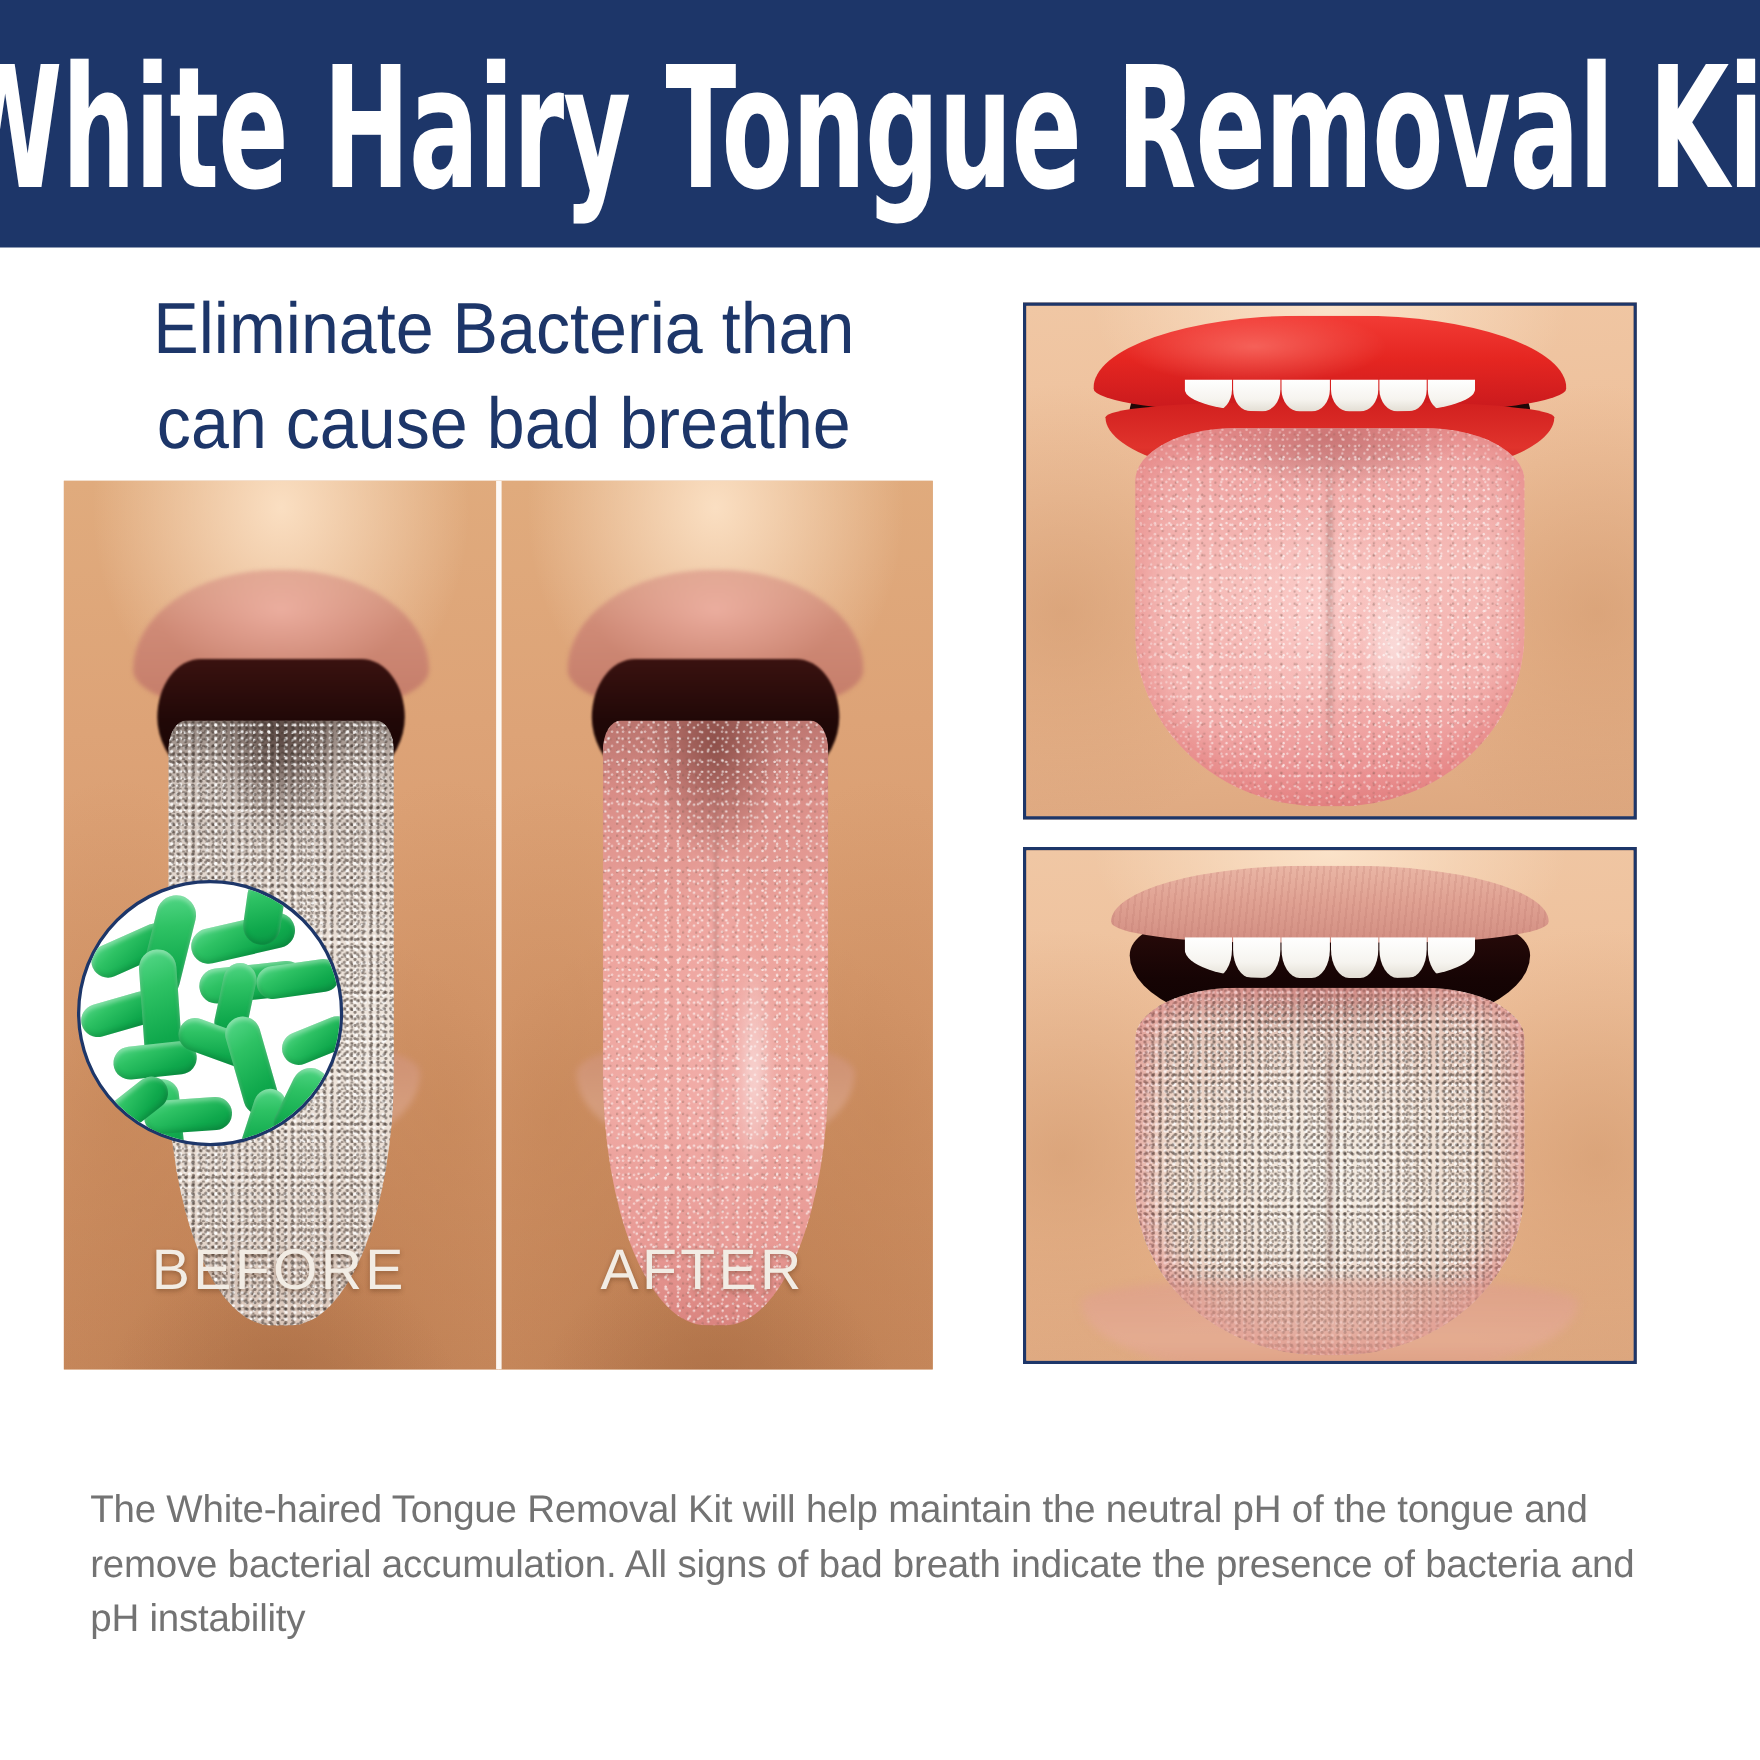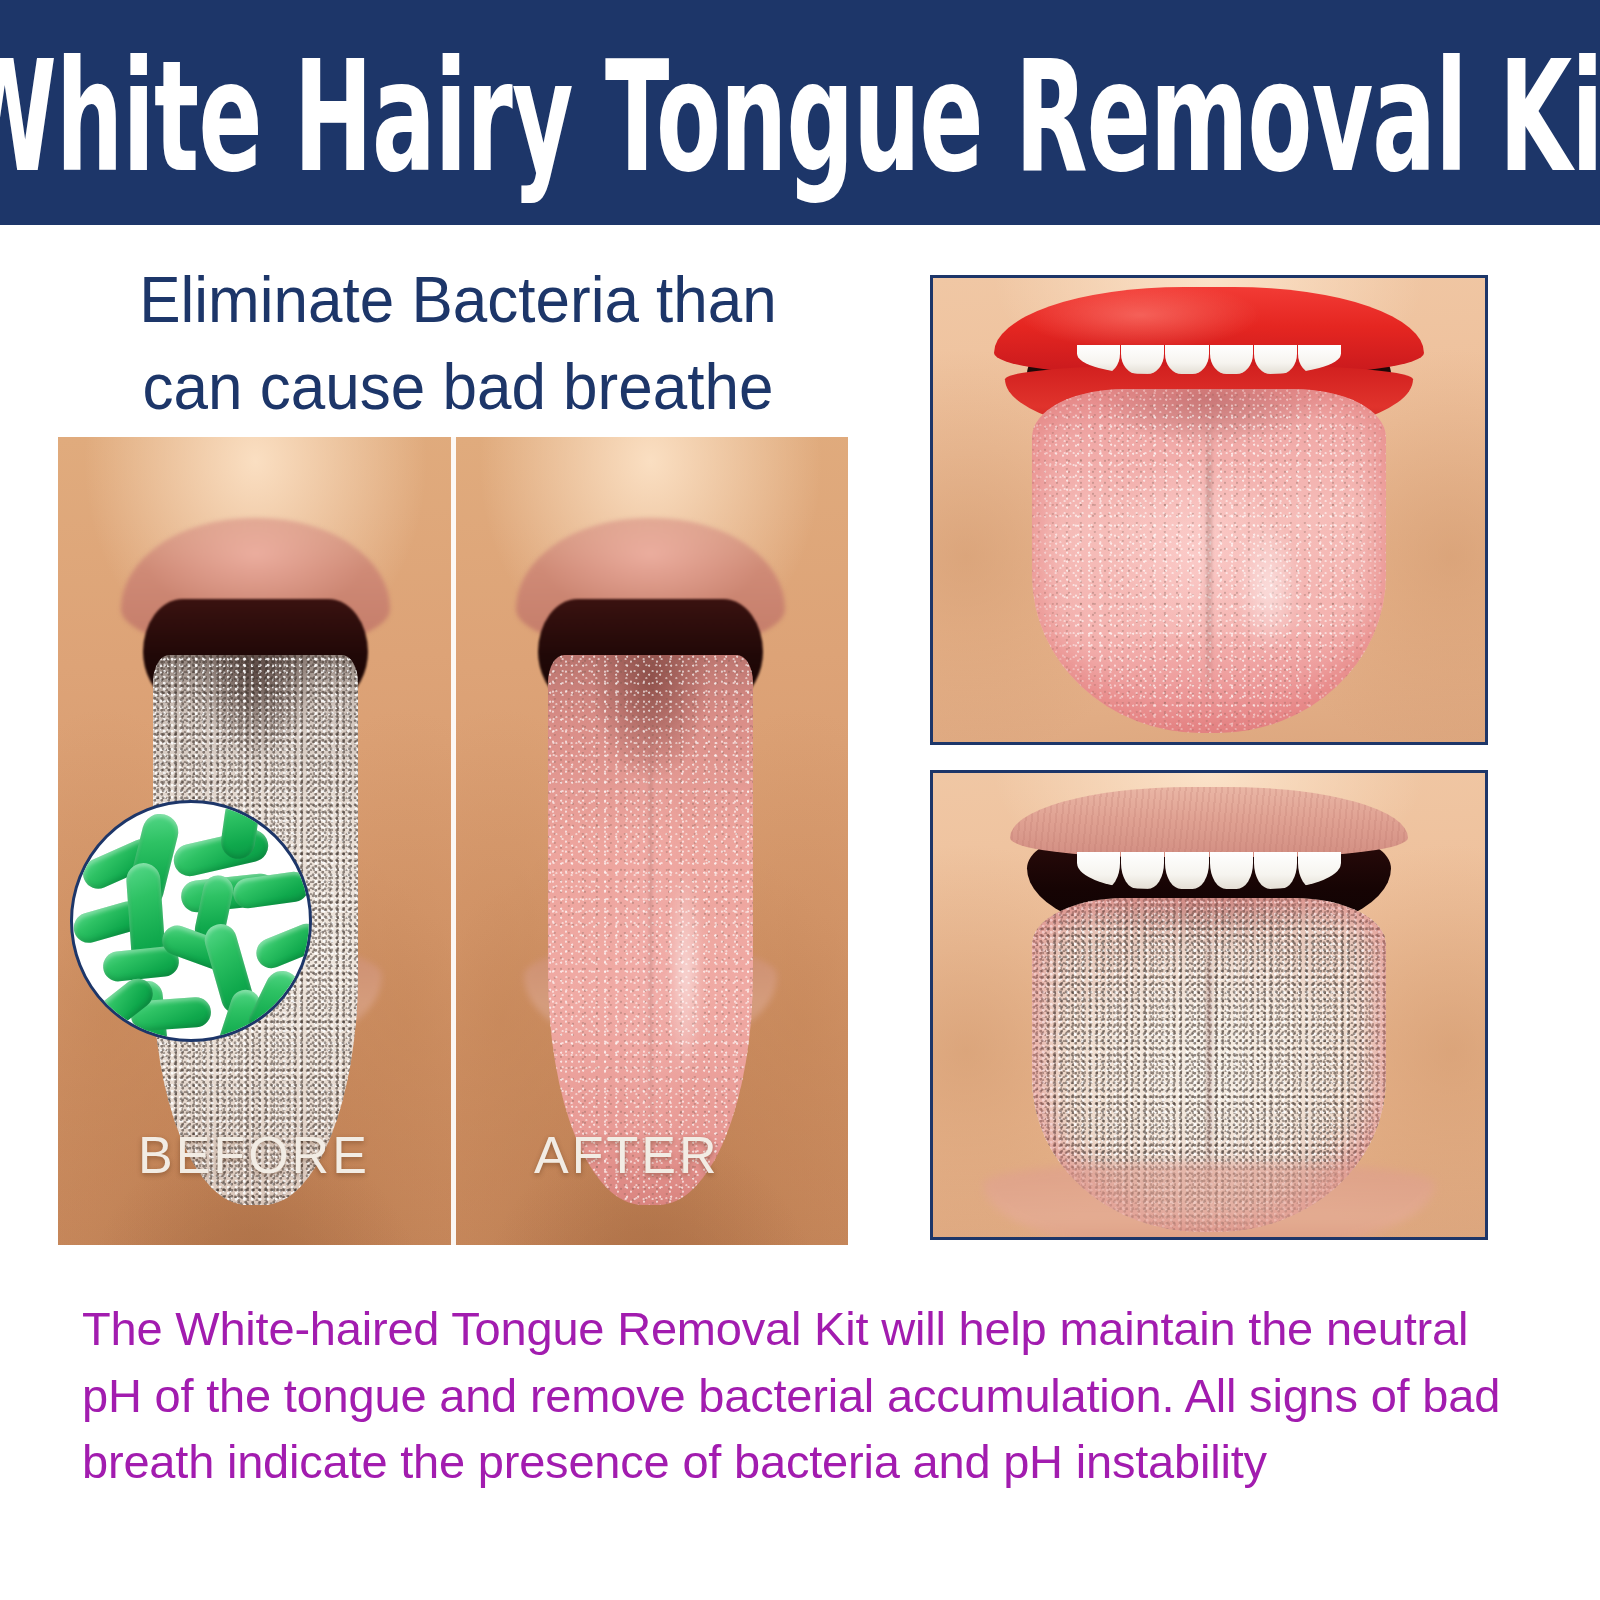--- a/index.html
+++ b/index.html
@@ -190,21 +190,21 @@
     bottom: 60px;
     color: #f2ece4;
     font-family: "Liberation Sans", sans-serif;
     font-size: 52px;
     letter-spacing: 3px;
     text-shadow: 0 2px 5px rgba(90,50,25,0.45);
     z-index: 7;
     text-align: center;
   }
   #label-before { left: 80px; }
-  #label-after  { left: 476px; }
+  #label-after  { left: 488px; }
 
   
   #bacteria-inset {
     position: absolute;
     left: 12px; top: 363px;
     width: 242px; height: 242px;
     border-radius: 50%;
     background: #ffffff;
     border: 3px solid #1d3669;
     overflow: hidden;
@@ -315,25 +315,25 @@
     width: 82%; height: 20%;
     border-radius: 40% 40% 50% 50% / 22% 22% 78% 78%;
     background: linear-gradient(180deg, #dd9a8d 0%, #e8ad9e 60%, #d9907f 100%);
     opacity: 0.55;
     filter: blur(4px);
   }
 
   
   #bottom-text {
     position: absolute;
-    left: 82px; top: 1296px;
+    left: 82px; top: 1348px;
     width: 1440px;
-    color: #a21caf;
+    color: #737373;
     font-family: "Liberation Sans", sans-serif;
-    font-size: 47px;
+    font-size: 35px;
     line-height: 1.42;
     letter-spacing: -0.2px;
   }
 </style>
 </head>
 <body>
 
 <div id="page">
 
   <div id="header-banner">

